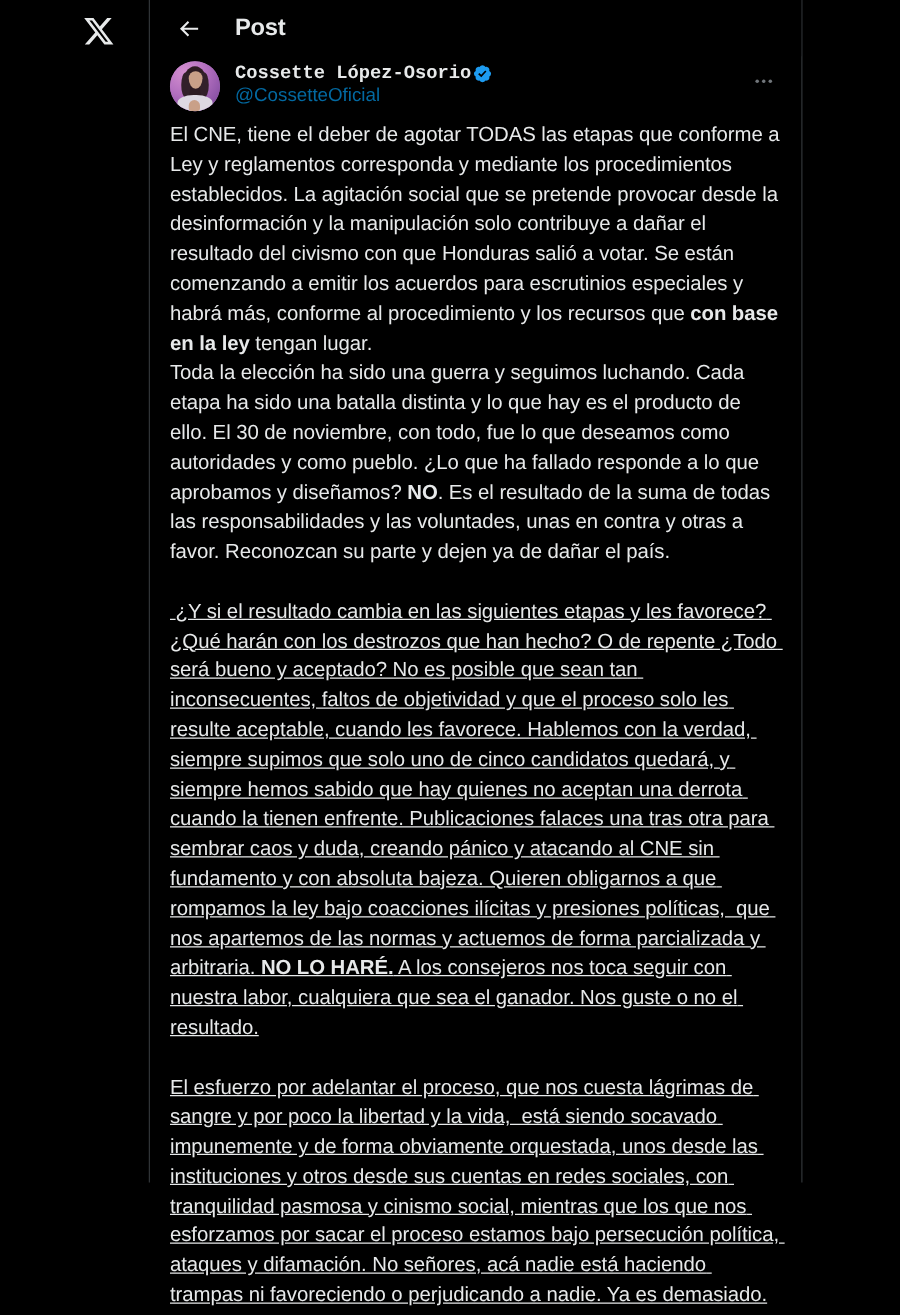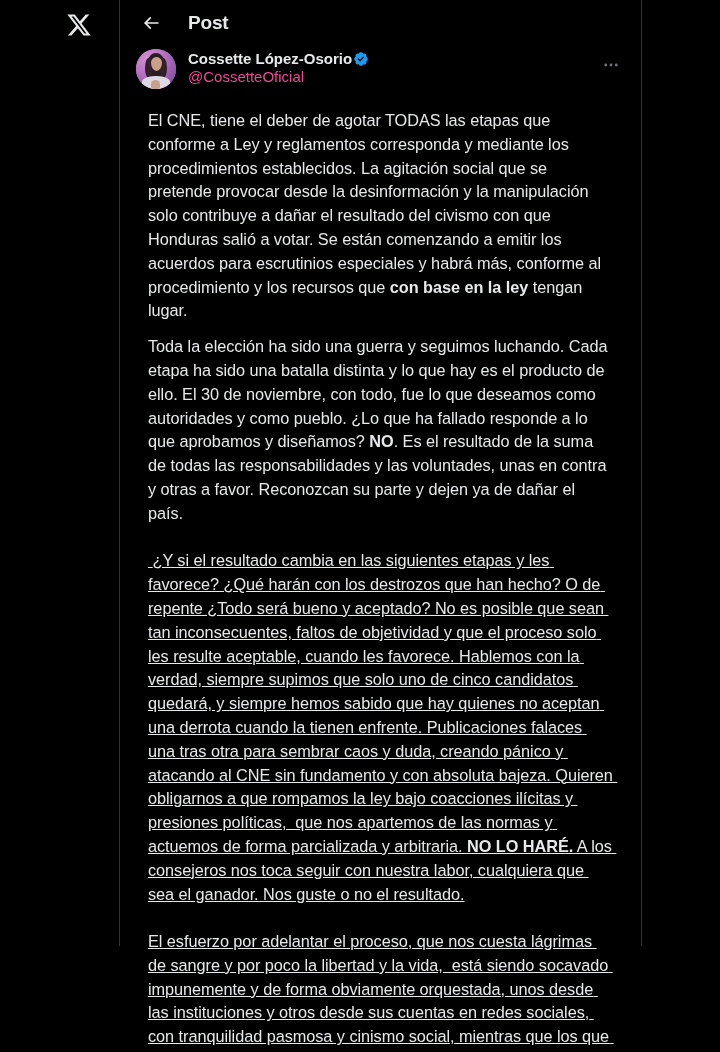--- a/index.html
+++ b/index.html
@@ -155,37 +155,38 @@
   .author-meta {
     margin-left: 12px;
     flex: 1 1 auto;
     min-width: 0;
     padding-top: 1px;
   }
   .author-name-line {
     display: flex;
     align-items: center;
     gap: 1px;
+    font-family: Liberation Mono, monospace;
   }
   .author-name {
     font-size: 15px;
     font-weight: bold;
     color: #e7e9ea;
     white-space: nowrap;
     cursor: pointer;
   }
   .verified-badge {
     width: 16px; height: 16px;
     flex: 0 0 16px;
     display: block;
     margin-top: 1px;
   }
   .author-handle {
     font-size: 15px;
-    color: #ec4899;
+    color: #0369a1;
     margin-top: 0px;
     line-height: 20px;
     cursor: pointer;
   }
   .more-btn {
     width: 28px; height: 28px;
     flex: 0 0 28px;
     display: flex;
     align-items: center;
     justify-content: center;
@@ -200,21 +201,21 @@
   .post-body {
     padding: 8px 16px 0 16px;
     box-sizing: border-box;
     color: #e7e9ea;
     font-size: 16.3px;
     line-height: 23.8px;
     letter-spacing: -0.05px;
     word-wrap: break-word;
   }
   .post-body p {
-    margin: 12px;
+    margin: 0;
     white-space: pre-wrap;
   }
   .post-body p.gap-before {
     margin-top: 23.8px;
     text-decoration: underline;
   }
   .post-body b { font-weight: bold; }
 </style>
 </head>
 <body>

